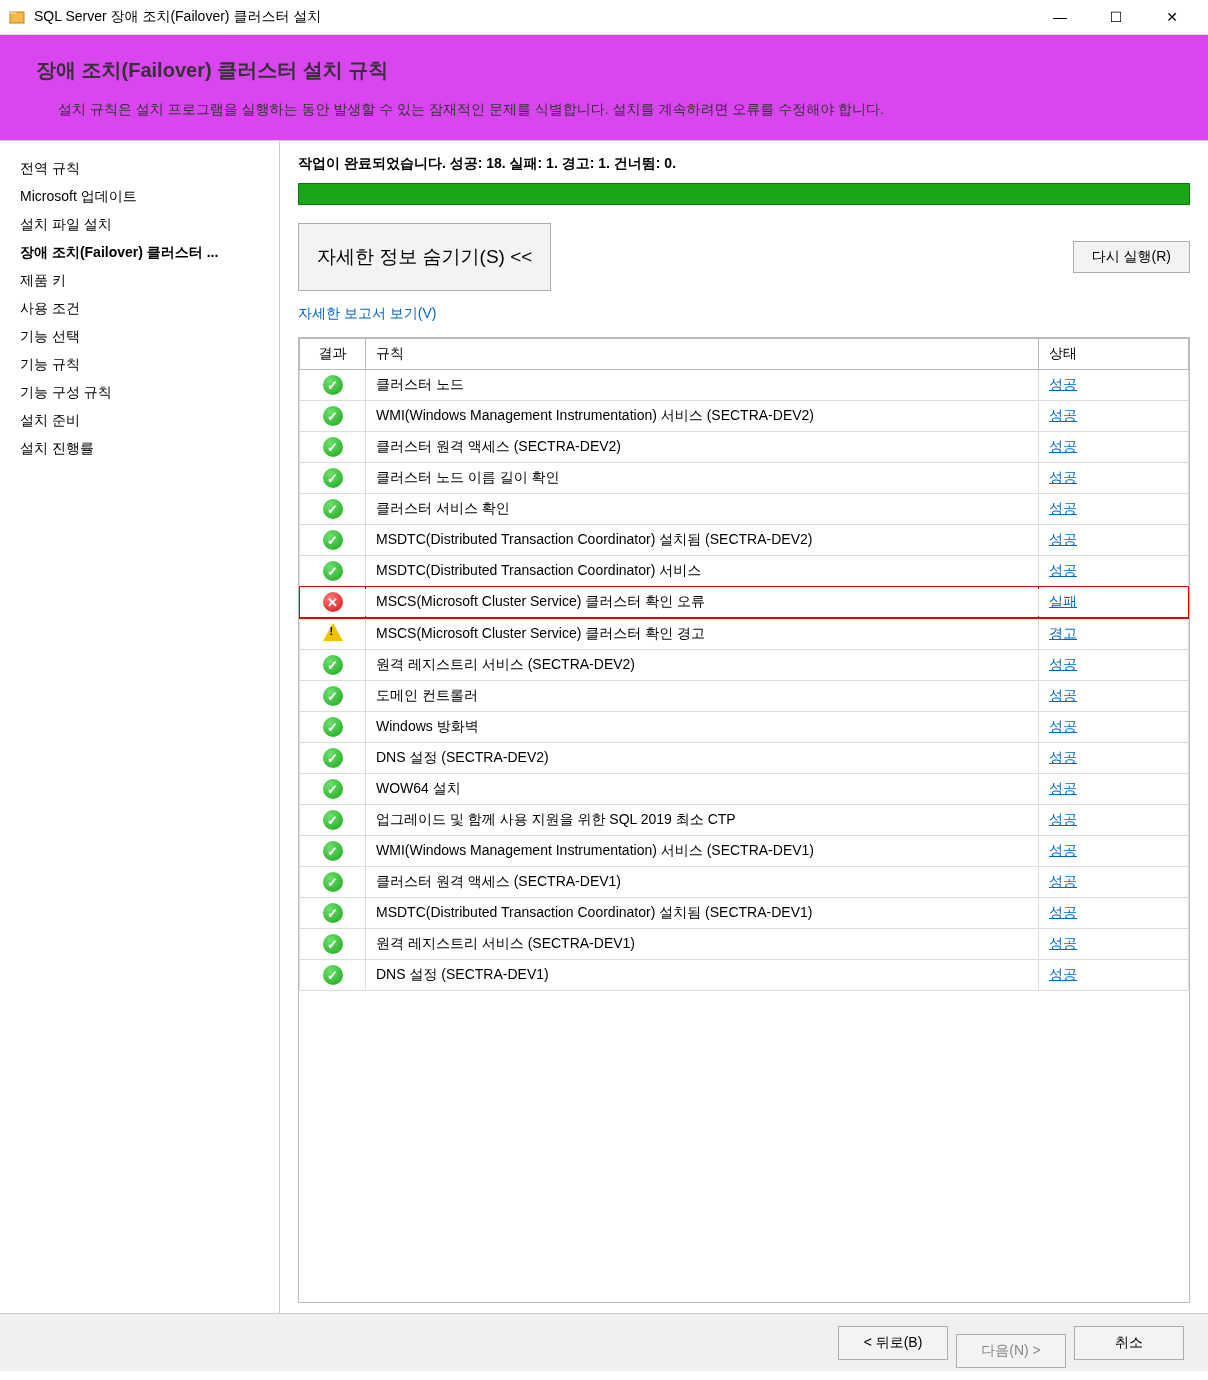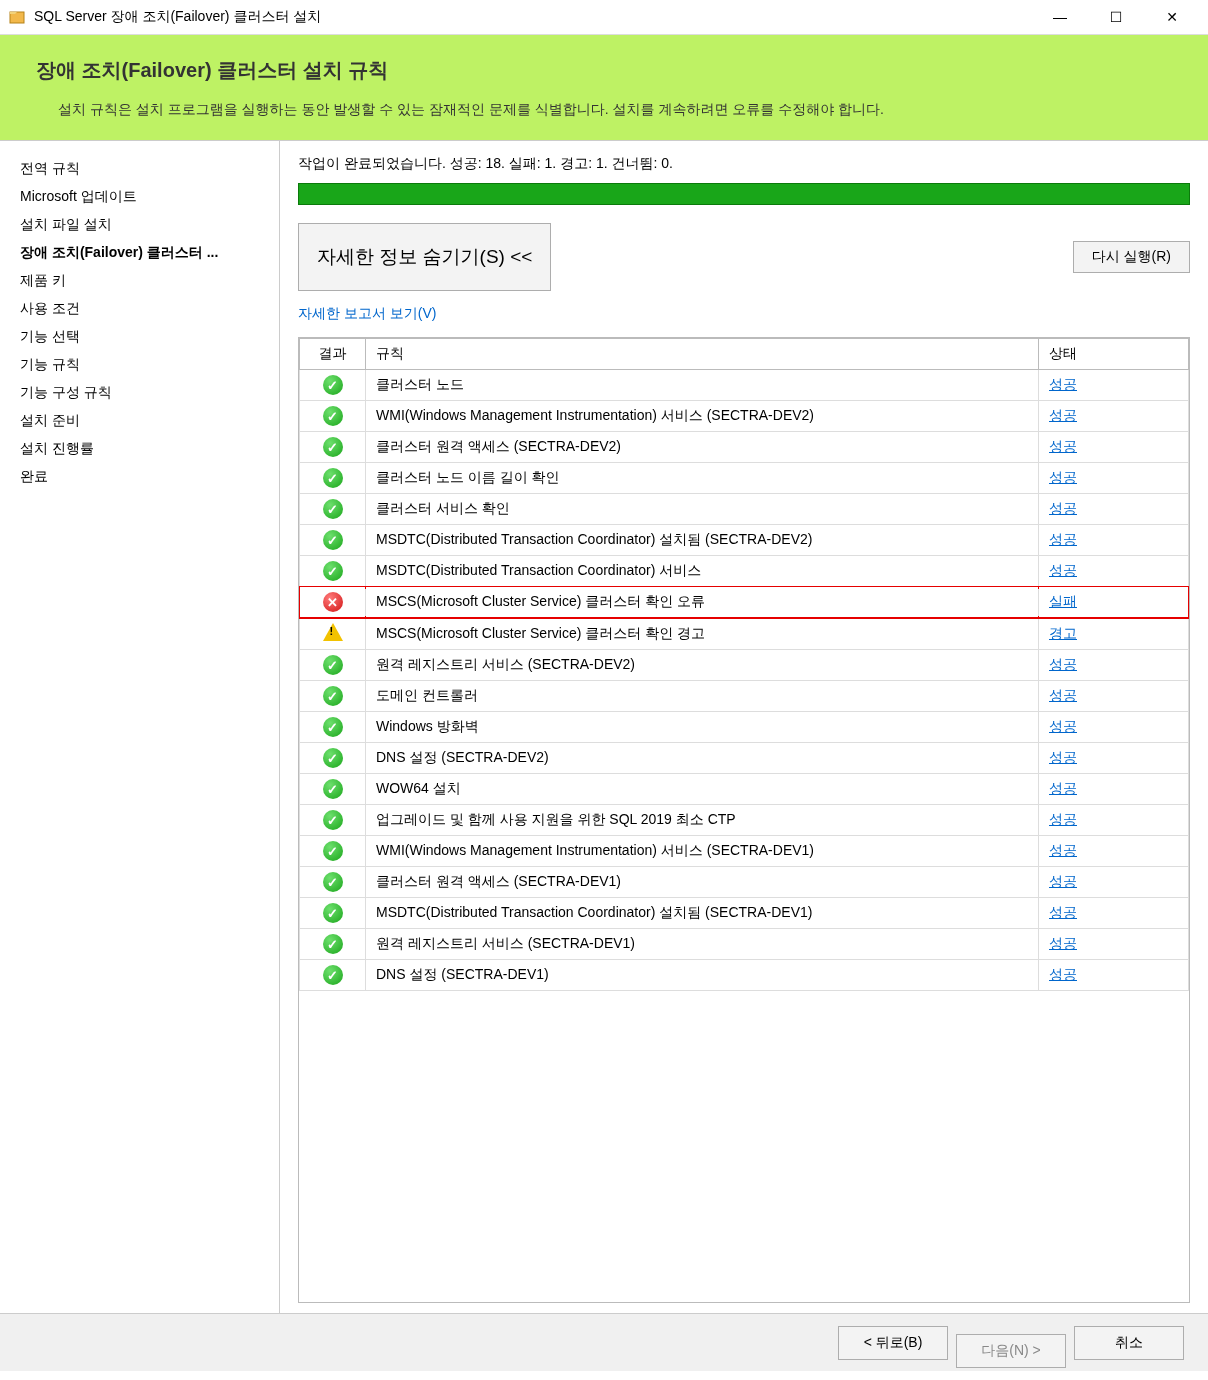--- a/index.html
+++ b/index.html
@@ -29,21 +29,21 @@
     }
     .titlebar-title { flex: 1; font-size: 14px; }
     .win-controls { display: flex; gap: 0; }
     .win-btn {
       width: 56px; height: 35px;
       display: flex; align-items: center; justify-content: center;
       font-size: 14px;
       cursor: pointer;
     }
     .header-area {
-      background: #bef264;
+      background: #d946ef;
       padding: 22px 32px 20px 36px;
       border-bottom: 1px solid #ccc;
     }
     .header-title {
       font-size: 20px;
       font-weight: 600;
       color: #333;
       margin-bottom: 14px;
     }
     .header-desc {
@@ -76,20 +76,21 @@
     .main {
       flex: 1;
       padding: 14px 18px 10px 18px;
       display: flex;
       flex-direction: column;
       overflow: hidden;
     }
     .status-line {
       font-size: 14px;
       margin-bottom: 10px;
+      font-weight: bold;
     }
     .progress {
       height: 22px;
       background: #19a619;
       border: 1px solid #0b7a0b;
       margin-bottom: 18px;
     }
     .controls-row {
       display: flex;
       align-items: center;
@@ -236,21 +237,20 @@
       <div class="sidebar-item">Microsoft 업데이트</div>
       <div class="sidebar-item">설치 파일 설치</div>
       <div class="sidebar-item active">장애 조치(Failover) 클러스터 ...</div>
       <div class="sidebar-item">제품 키</div>
       <div class="sidebar-item">사용 조건</div>
       <div class="sidebar-item">기능 선택</div>
       <div class="sidebar-item">기능 규칙</div>
       <div class="sidebar-item">기능 구성 규칙</div>
       <div class="sidebar-item">설치 준비</div>
       <div class="sidebar-item">설치 진행률</div>
-      <div class="sidebar-item">완료</div>
     </div>
 
   <div class="main">
     <div class="status-line">작업이 완료되었습니다. 성공: 18. 실패: 1. 경고: 1. 건너뜀: 0.</div>
     <div class="progress"></div>
 
     <div class="controls-row">
       <button class="hide-details-btn">자세한 정보 숨기기(S) &lt;&lt;</button>
       <button class="rerun-btn">다시 실행(R)</button>
     </div>

